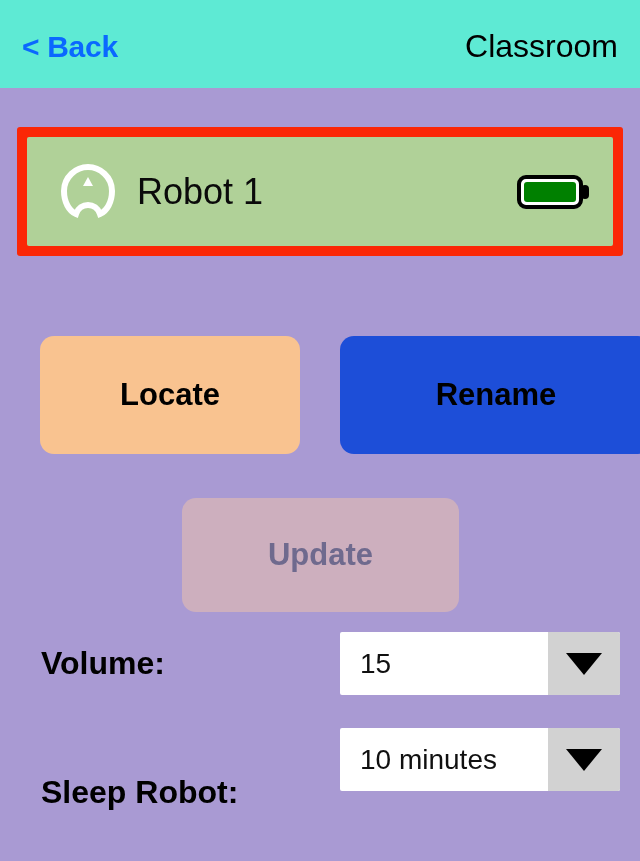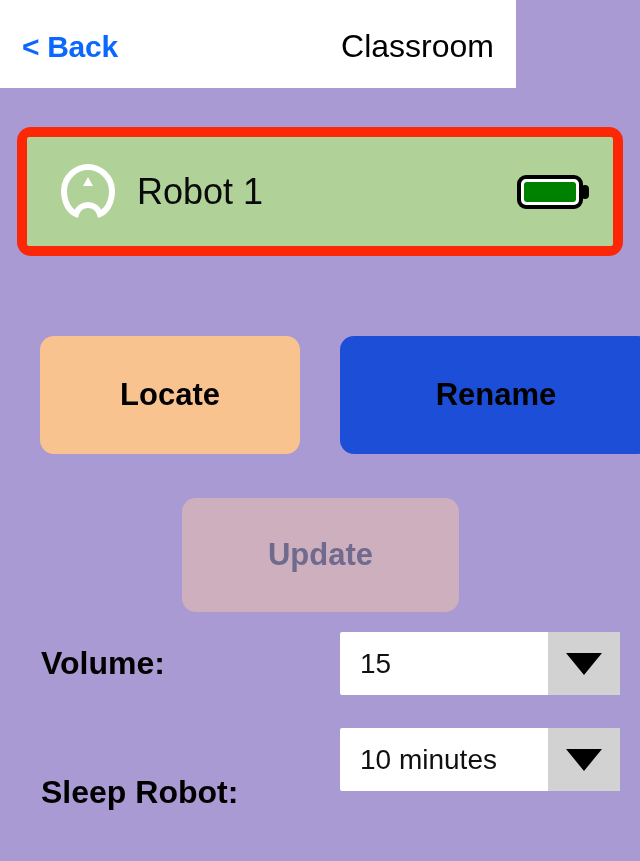--- a/index.html
+++ b/index.html
@@ -20,23 +20,23 @@
     width: 640px;
     height: 861px;
     background: #a99ad3;
   }
 
   
   .navbar {
     position: absolute;
     left: 0;
     top: 0;
-    width: 516px;
+    width: 640px;
     height: 88px;
-    background: #ffffff;
+    background: #5eead4;
     box-sizing: border-box;
   }
   .nav-back {
     position: absolute;
     left: 22px;
     top: 32px;
     color: #0a68ff;
     font-size: 30px;
     font-weight: bold;
     letter-spacing: -0.3px;
@@ -56,21 +56,21 @@
   }
 
   
   .robot-row-wrap {
     position: absolute;
     left: 17px;
     top: 127px;
     width: 606px;
     height: 129px;
     background: #fb2706;
-    border-radius: 14px;
+    border-radius: 3px;
     box-sizing: border-box;
     padding: 10px;
     cursor: pointer;
   }
   .robot-row {
     position: relative;
     width: 100%;
     height: 100%;
     background: #b0d198;
     border-radius: 2px;

